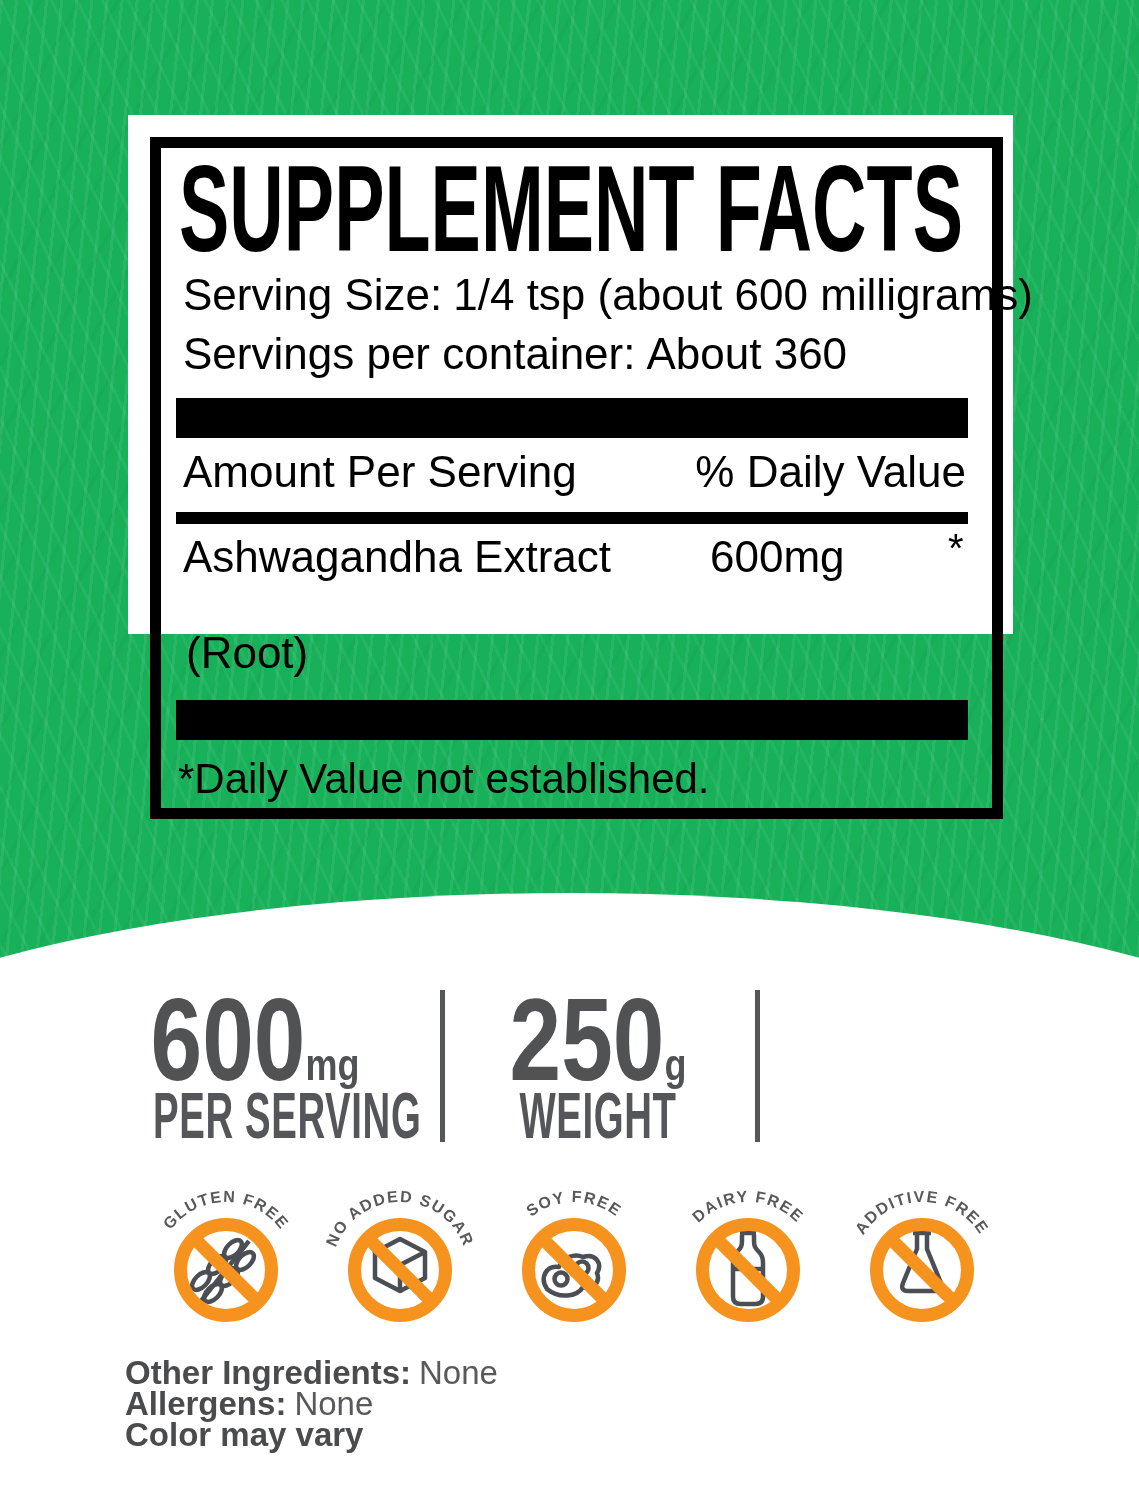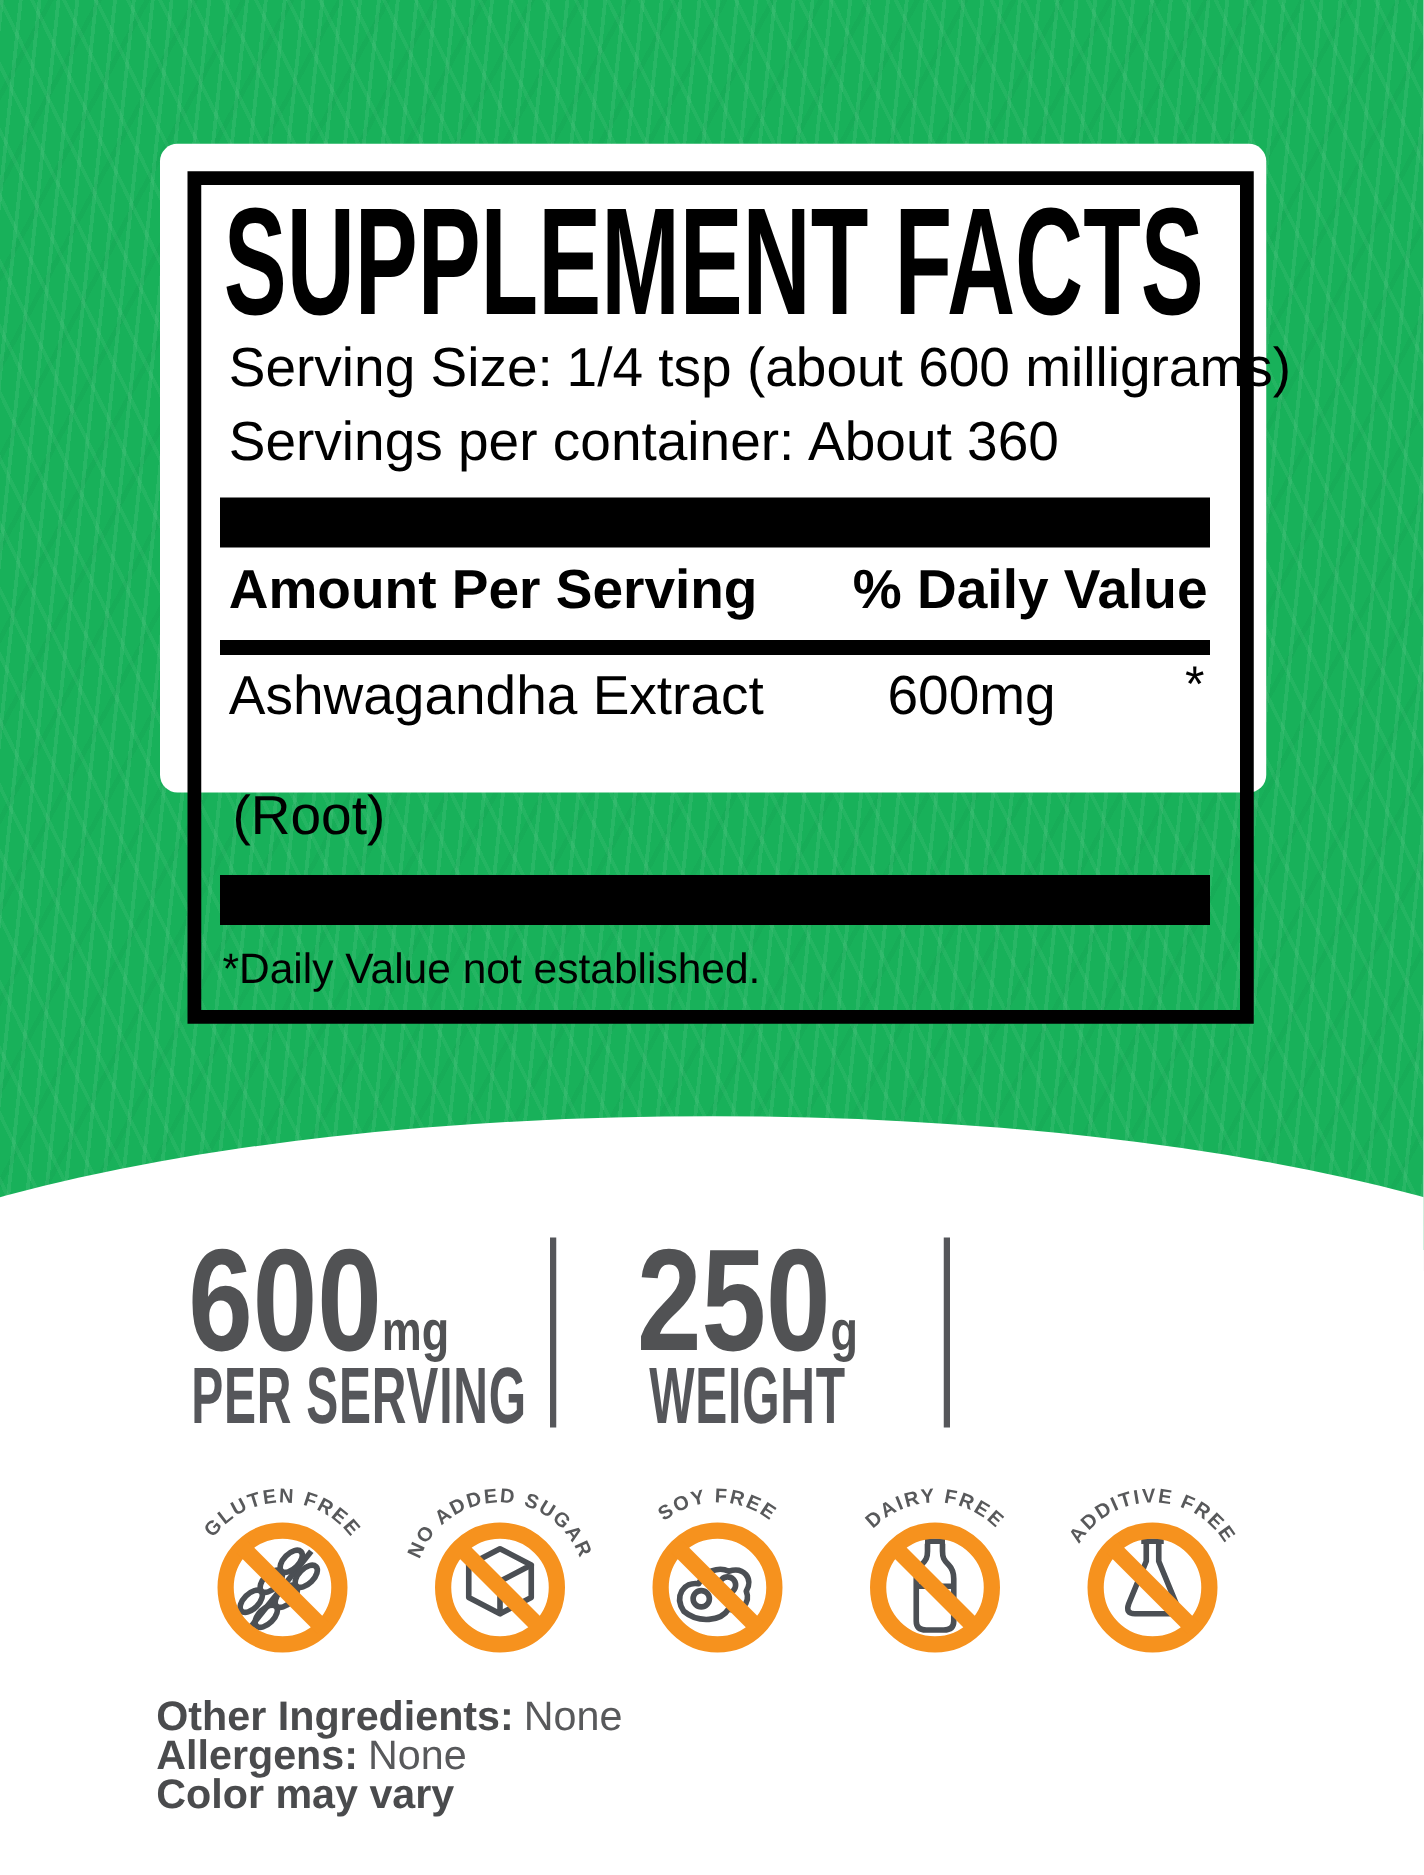--- a/index.html
+++ b/index.html
@@ -15,32 +15,32 @@
       repeating-linear-gradient(96deg, rgba(255,255,255,0.07) 0 3px, rgba(255,255,255,0) 3px 15px),
       repeating-linear-gradient(64deg, rgba(255,255,255,0.05) 0 3px, rgba(255,255,255,0) 3px 23px),
       repeating-linear-gradient(118deg, rgba(0,90,45,0.05) 0 4px, rgba(0,0,0,0) 4px 34px);
   }
   
   .dome{
     position:absolute;left:-228px;top:893px;width:1595px;height:650px;
     background:#fff;border-radius:798px 798px 0 0 / 216px 216px 0 0;
   }
   
-  .panel{position:absolute;left:128px;top:115px;width:885px;height:519px;background:#fff;border-radius:14px;}
+  .panel{position:absolute;left:128px;top:115px;width:885px;height:519px;background:#fff;}
   .panel-border{position:absolute;left:22px;top:22px;width:853px;height:682px;
     border:11px solid #000;box-sizing:border-box;}
   .title-svg{position:absolute;left:50px;top:48px;}
   .pline{position:absolute;line-height:1;font-size:44px;color:#000;white-space:nowrap;}
   .pline .lbl{font-weight:normal;}
   .pline .val{margin-left:11px;text-align:center;}
   .blackbar{position:absolute;left:48px;width:792px;height:40px;background:#000;}
   .thinrule{position:absolute;left:48px;width:792px;height:12px;background:#000;}
-  .bold{font-weight:bold;text-align:right;}
+  .bold{font-weight:normal;text-align:right;}
   .italic{font-style:italic;}
-  .footnote{position:absolute;left:50px;top:643px;font-size:34px;line-height:1;color:#000;}
+  .footnote{position:absolute;left:50px;top:643px;font-size:42px;line-height:1;color:#000;}
   
   .stat-col{position:absolute;top:982px;width:340px;text-align:center;color:#515254;}
   .stat-num{font-size:116px;font-weight:bold;line-height:1;transform:scaleX(0.80);transform-origin:50% 0;white-space:nowrap;}
   .stat-unit{font-size:45px;font-weight:bold;}
   .stat-label{font-size:64px;font-weight:bold;line-height:1;margin-top:-14px;
     transform:scaleX(0.60);transform-origin:50% 0;letter-spacing:1px;white-space:nowrap;color:#55565A;}
   .stat-divider{position:absolute;top:990px;width:5px;height:152px;background:#55565A;}
   
   .badge{position:absolute;top:1173px;width:170px;height:170px;}
   

